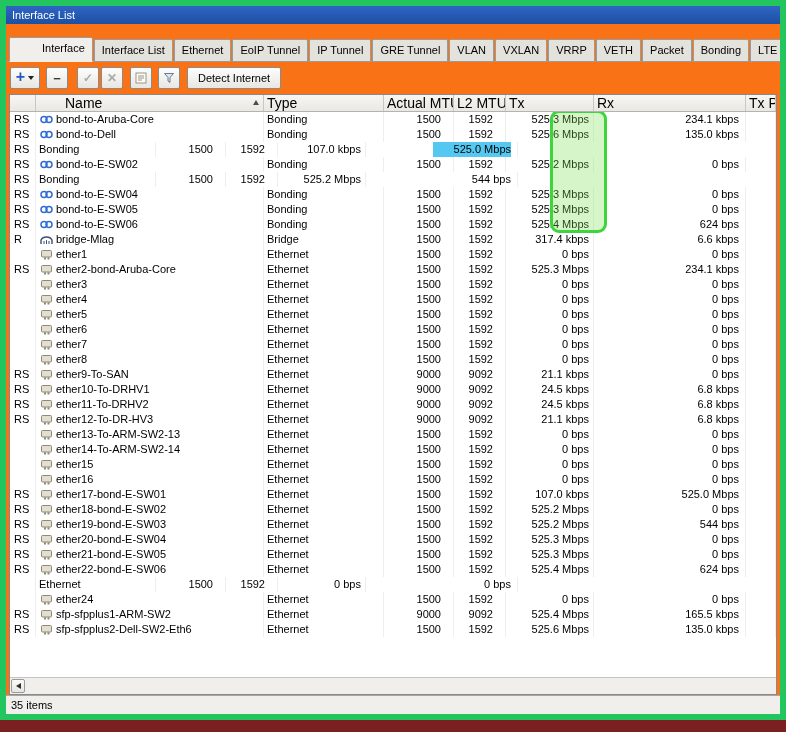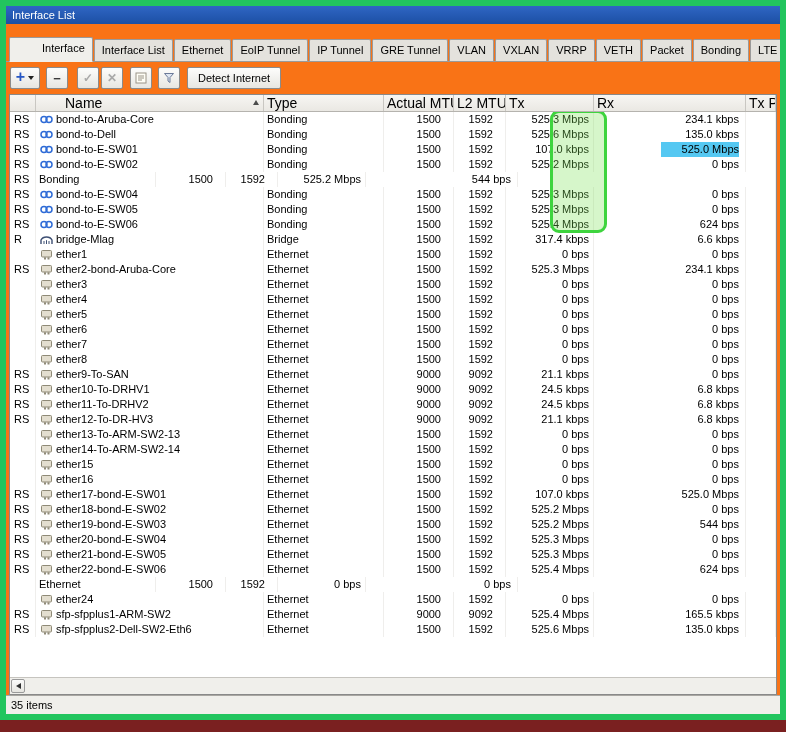--- a/index.html
+++ b/index.html
@@ -272,29 +272,20 @@
     </div>
     <div class="td c-type">Bonding</div>
     <div class="td c-amtu num">1500</div>
     <div class="td c-l2mtu num">1592</div>
     <div class="td c-tx num">525.6 Mbps</div>
     <div class="td c-rx num"><span class="rxv">135.0 kbps</span></div>
     <div class="td c-txp num"></div>
   </div>
         <div class="tr">
     <div class="td c-flags">RS</div>
-    <div class="td c-name">
-      <span class="icon">
-              <svg width="13" height="11" viewBox="0 0 13 11">
-                <circle cx="4" cy="5.5" r="3" fill="none" stroke="#2e6bd6" stroke-width="1.5"></circle>
-                <circle cx="9" cy="5.5" r="3" fill="none" stroke="#2e6bd6" stroke-width="1.5"></circle>
-              </svg>
-            </span>
-      <span class="nm">bond-to-E-SW01</span>
-    </div>
     <div class="td c-type">Bonding</div>
     <div class="td c-amtu num">1500</div>
     <div class="td c-l2mtu num">1592</div>
     <div class="td c-tx num">107.0 kbps</div>
     <div class="td c-rx num"><span class="rxv hl">525.0 Mbps</span></div>
     <div class="td c-txp num"></div>
   </div>
         <div class="tr">
     <div class="td c-flags">RS</div>
     <div class="td c-name">

